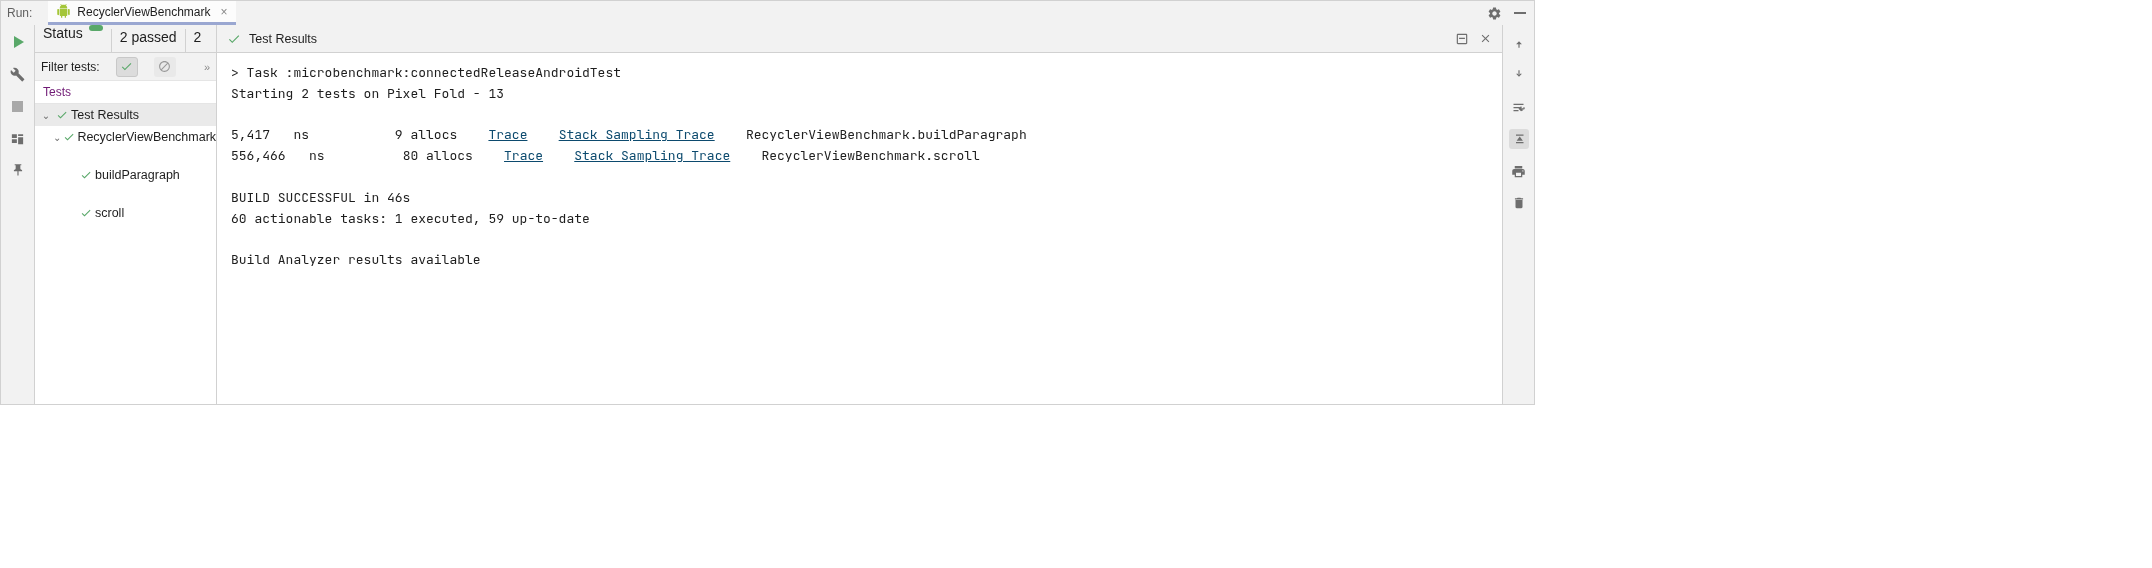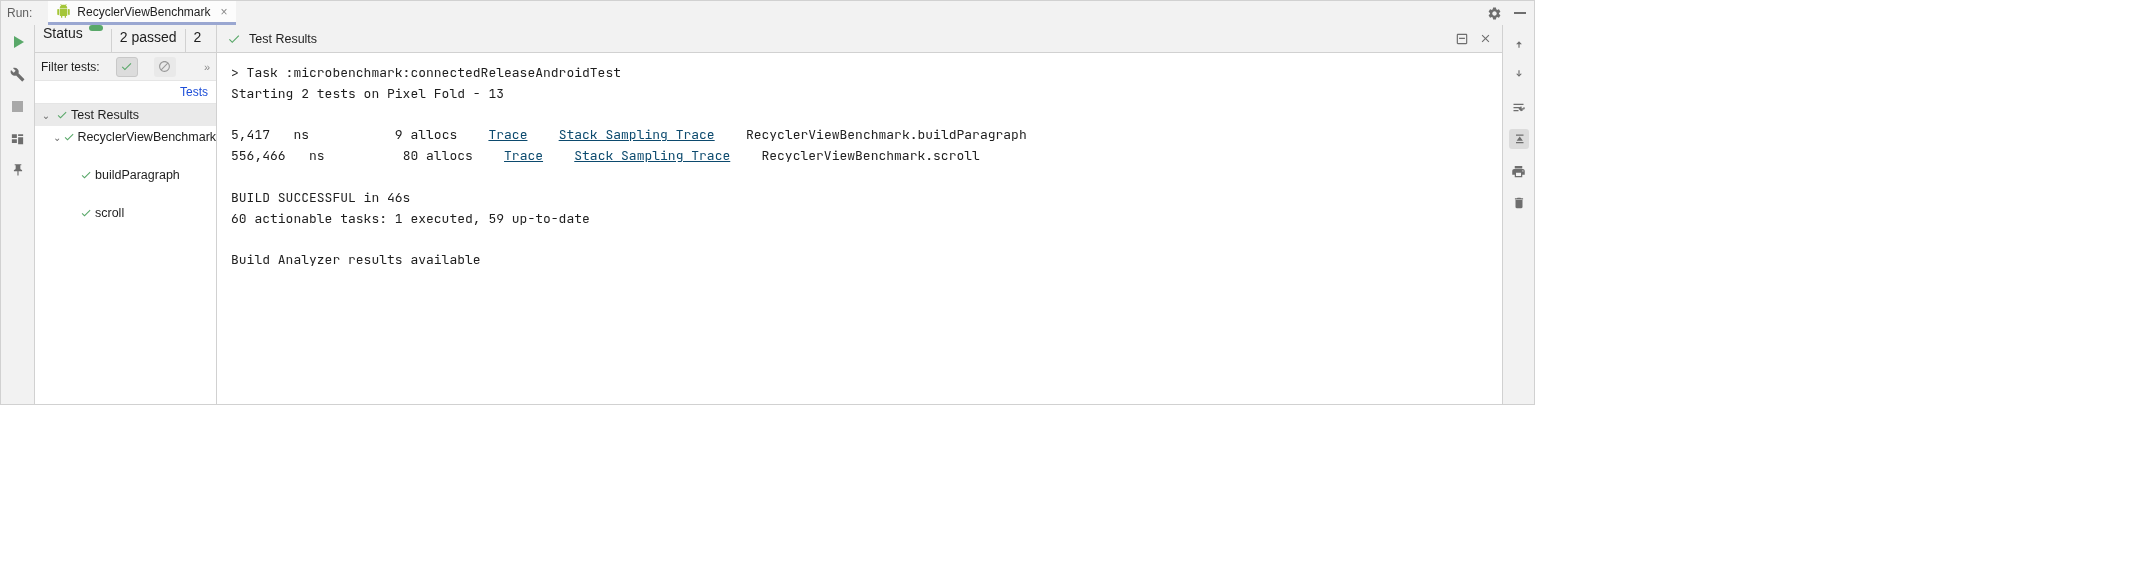--- a/index.html
+++ b/index.html
@@ -24,21 +24,21 @@
   .status-row { height: 28px; display: flex; align-items: center; border-bottom: 1px solid #d1d1d1; background: #f2f2f2; }
   .status-cell { padding: 0 8px; display: flex; align-items: flex-start; gap: 6px; font-size: 14px; height: 100%; }
   .status-cell + .status-cell { border-left: 1px solid #d1d1d1; margin-top: 8px; }
   .pill { width: 14px; height: 6px; border-radius: 3px; background: #59a869; display: inline-block; }
   .filter-row { height: 28px; display: flex; align-items: center; padding: 0 6px; gap: 16px; border-bottom: 1px solid #e5e5e5; background: #f2f2f2; }
   .filter-label { font-size: 12px; }
   .filter-btn { width: 22px; height: 20px; display: flex; align-items: center; justify-content: center; border-radius: 3px; }
   .filter-btn.active { background: #dcdcdc; border: 1px solid #c8c8c8; }
   .filter-btn.inactive { background: #e9e9e9; }
   .chevrons { margin-left: auto; color: #888; font-size: 11px; }
-  .tests-header { padding: 4px 8px; font-size: 12px; color: #1d4ed8; background: #fff; border-bottom: 1px solid #e5e5e5; text-align: right; }
+  .tests-header { padding: 4px 8px; font-size: 12px; color: #701a75; background: #fff; border-bottom: 1px solid #e5e5e5; }
   .tree { flex: 1; overflow: hidden; font-size: 12.5px; }
   .tree-row { display: flex; align-items: center; height: 22px; padding-left: 4px; gap: 2px; white-space: nowrap; }
   .tree-row.sel { background: #eaeaea; }
   .expander { width: 14px; text-align: center; color: #6e6e6e; font-size: 10px; }
   .check { color: #59a869; width: 14px; display: inline-flex; justify-content: center; }
   .indent-1 { padding-left: 18px; }
   .indent-2 { padding-left: 44px; margin-top: 16px; }
 
   .console-col { flex: 1; display: flex; flex-direction: column; background: #fff; min-width: 0; }
   .console-header { height: 28px; display: flex; align-items: center; gap: 8px; padding: 0 10px; border-bottom: 1px solid #d1d1d1; background: #f2f2f2; }

